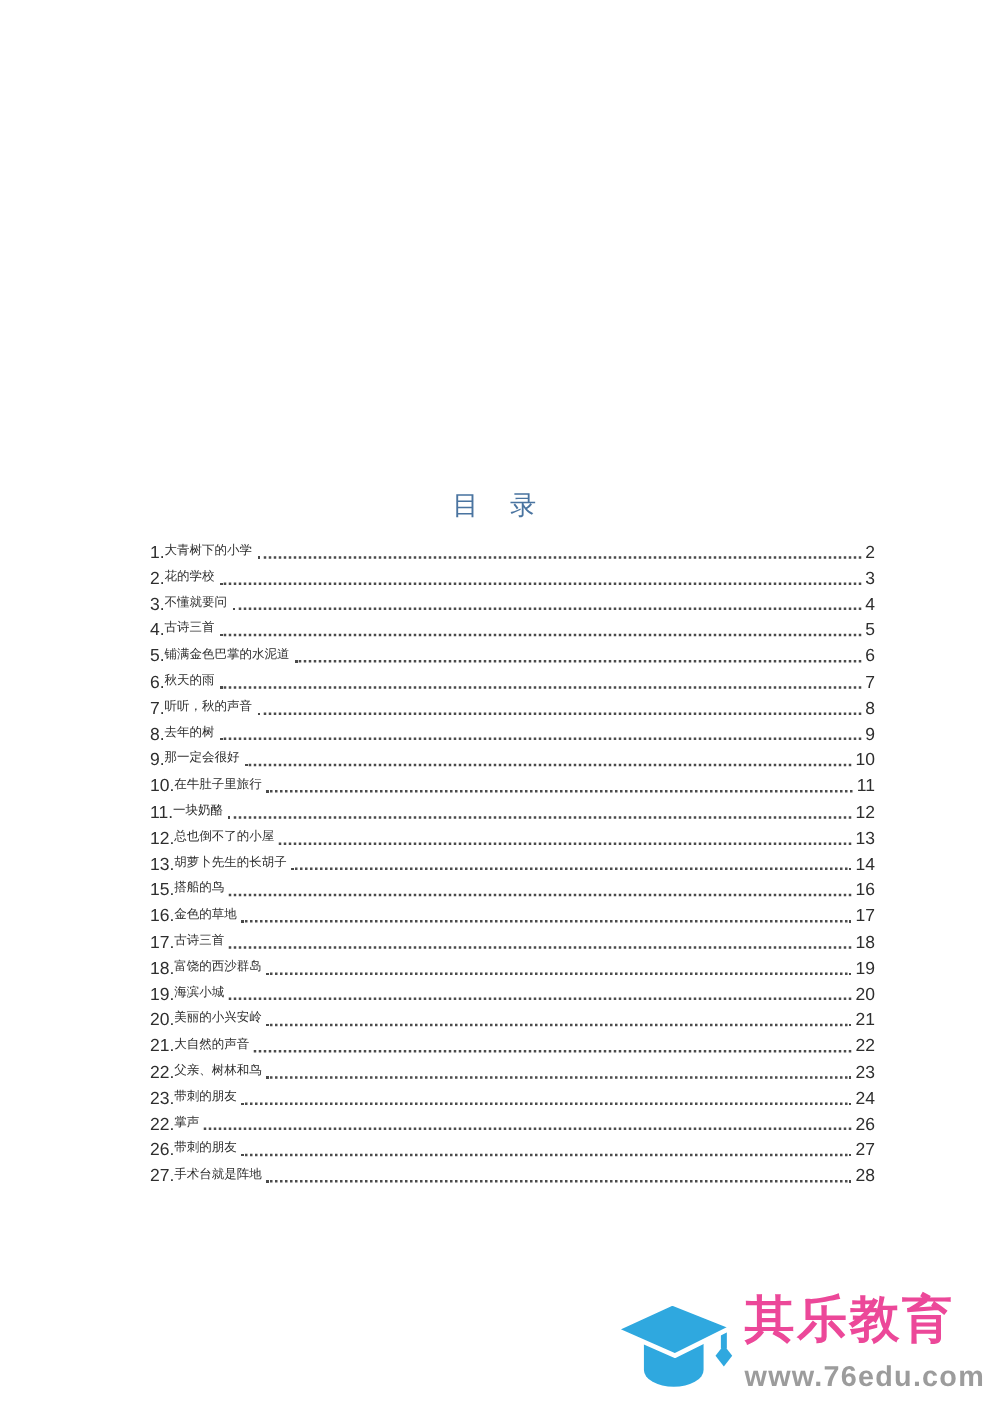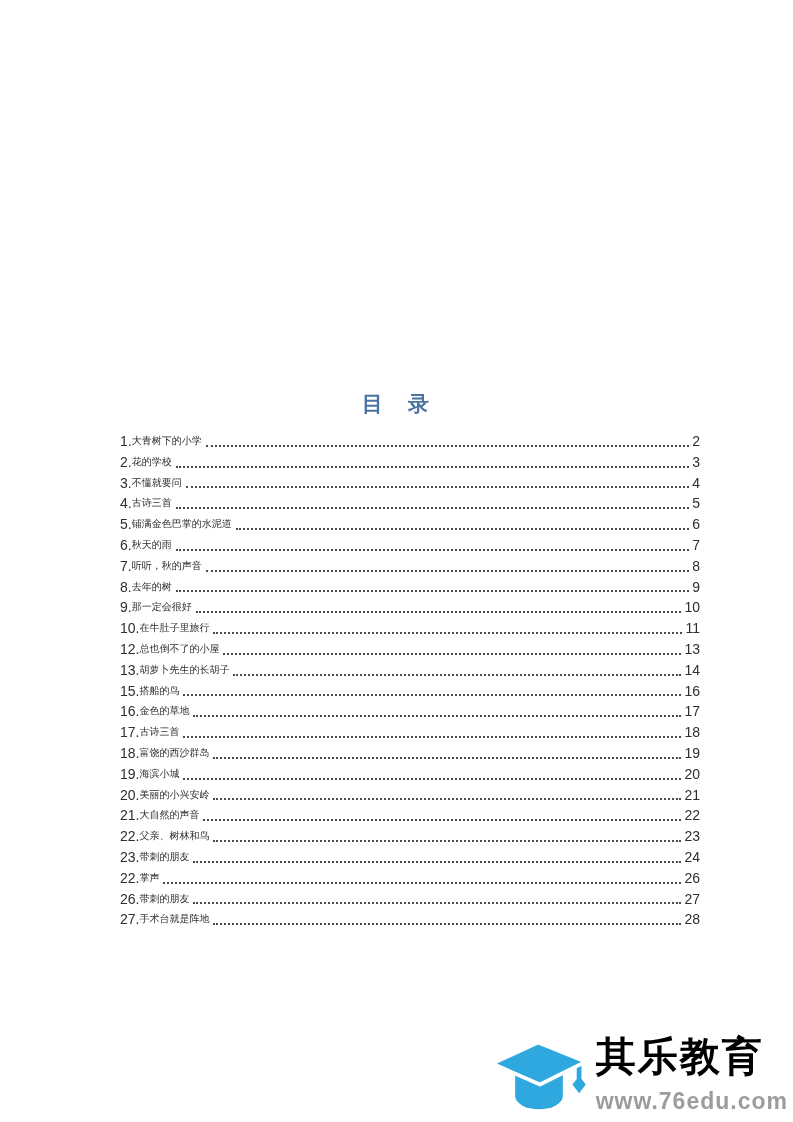--- a/index.html
+++ b/index.html
@@ -9,21 +9,21 @@
     background:#ffffff;
     overflow:hidden;
     font-family:"Liberation Serif","DejaVu Serif",serif;
   }
   .toc-title{
     position:absolute;
     top:390px;left:0;width:100%;
     margin:0;
     text-align:center;
     font-size:21px;
-    font-weight:bold;
+    font-weight:normal;
     letter-spacing:2px;
     color:#4a74a0;
     font-family:"Liberation Serif","DejaVu Serif",serif;
   }
   .toc-list{
     position:absolute;
     top:431px;left:120px;width:580px;
   }
   .toc-row{
     display:flex;
@@ -70,21 +70,21 @@
   .brand-block{
     display:flex;
     flex-direction:column;
     align-items:flex-start;
   }
   .brand-name{
     font-family:"Liberation Sans","DejaVu Sans",sans-serif;
     font-weight:bold;
     font-size:40px;
     line-height:1.05;
-    color:#000000;
+    color:#ec4899;
     letter-spacing:2px;
     white-space:nowrap;
   }
   .brand-url{
     font-family:"Liberation Sans","DejaVu Sans",sans-serif;
     font-weight:bold;
     font-size:23px;
     line-height:1.1;
     margin-top:12px;
     color:#9c9c9c;
@@ -154,20 +154,26 @@
         <span class="leader"></span>
         <span class="toc-page">10</span>
       </div>
       <div class="toc-row">
         <span class="toc-num">10.</span>
         <span class="toc-entry-title">在牛肚子里旅行</span>
         <span class="leader"></span>
         <span class="toc-page">11</span>
       </div>
       <div class="toc-row">
+        <span class="toc-num">11.</span>
+        <span class="toc-entry-title">一块奶酪</span>
+        <span class="leader"></span>
+        <span class="toc-page">12</span>
+      </div>
+      <div class="toc-row">
         <span class="toc-num">12.</span>
         <span class="toc-entry-title">总也倒不了的小屋</span>
         <span class="leader"></span>
         <span class="toc-page">13</span>
       </div>
       <div class="toc-row">
         <span class="toc-num">13.</span>
         <span class="toc-entry-title">胡萝卜先生的长胡子</span>
         <span class="leader"></span>
         <span class="toc-page">14</span>

